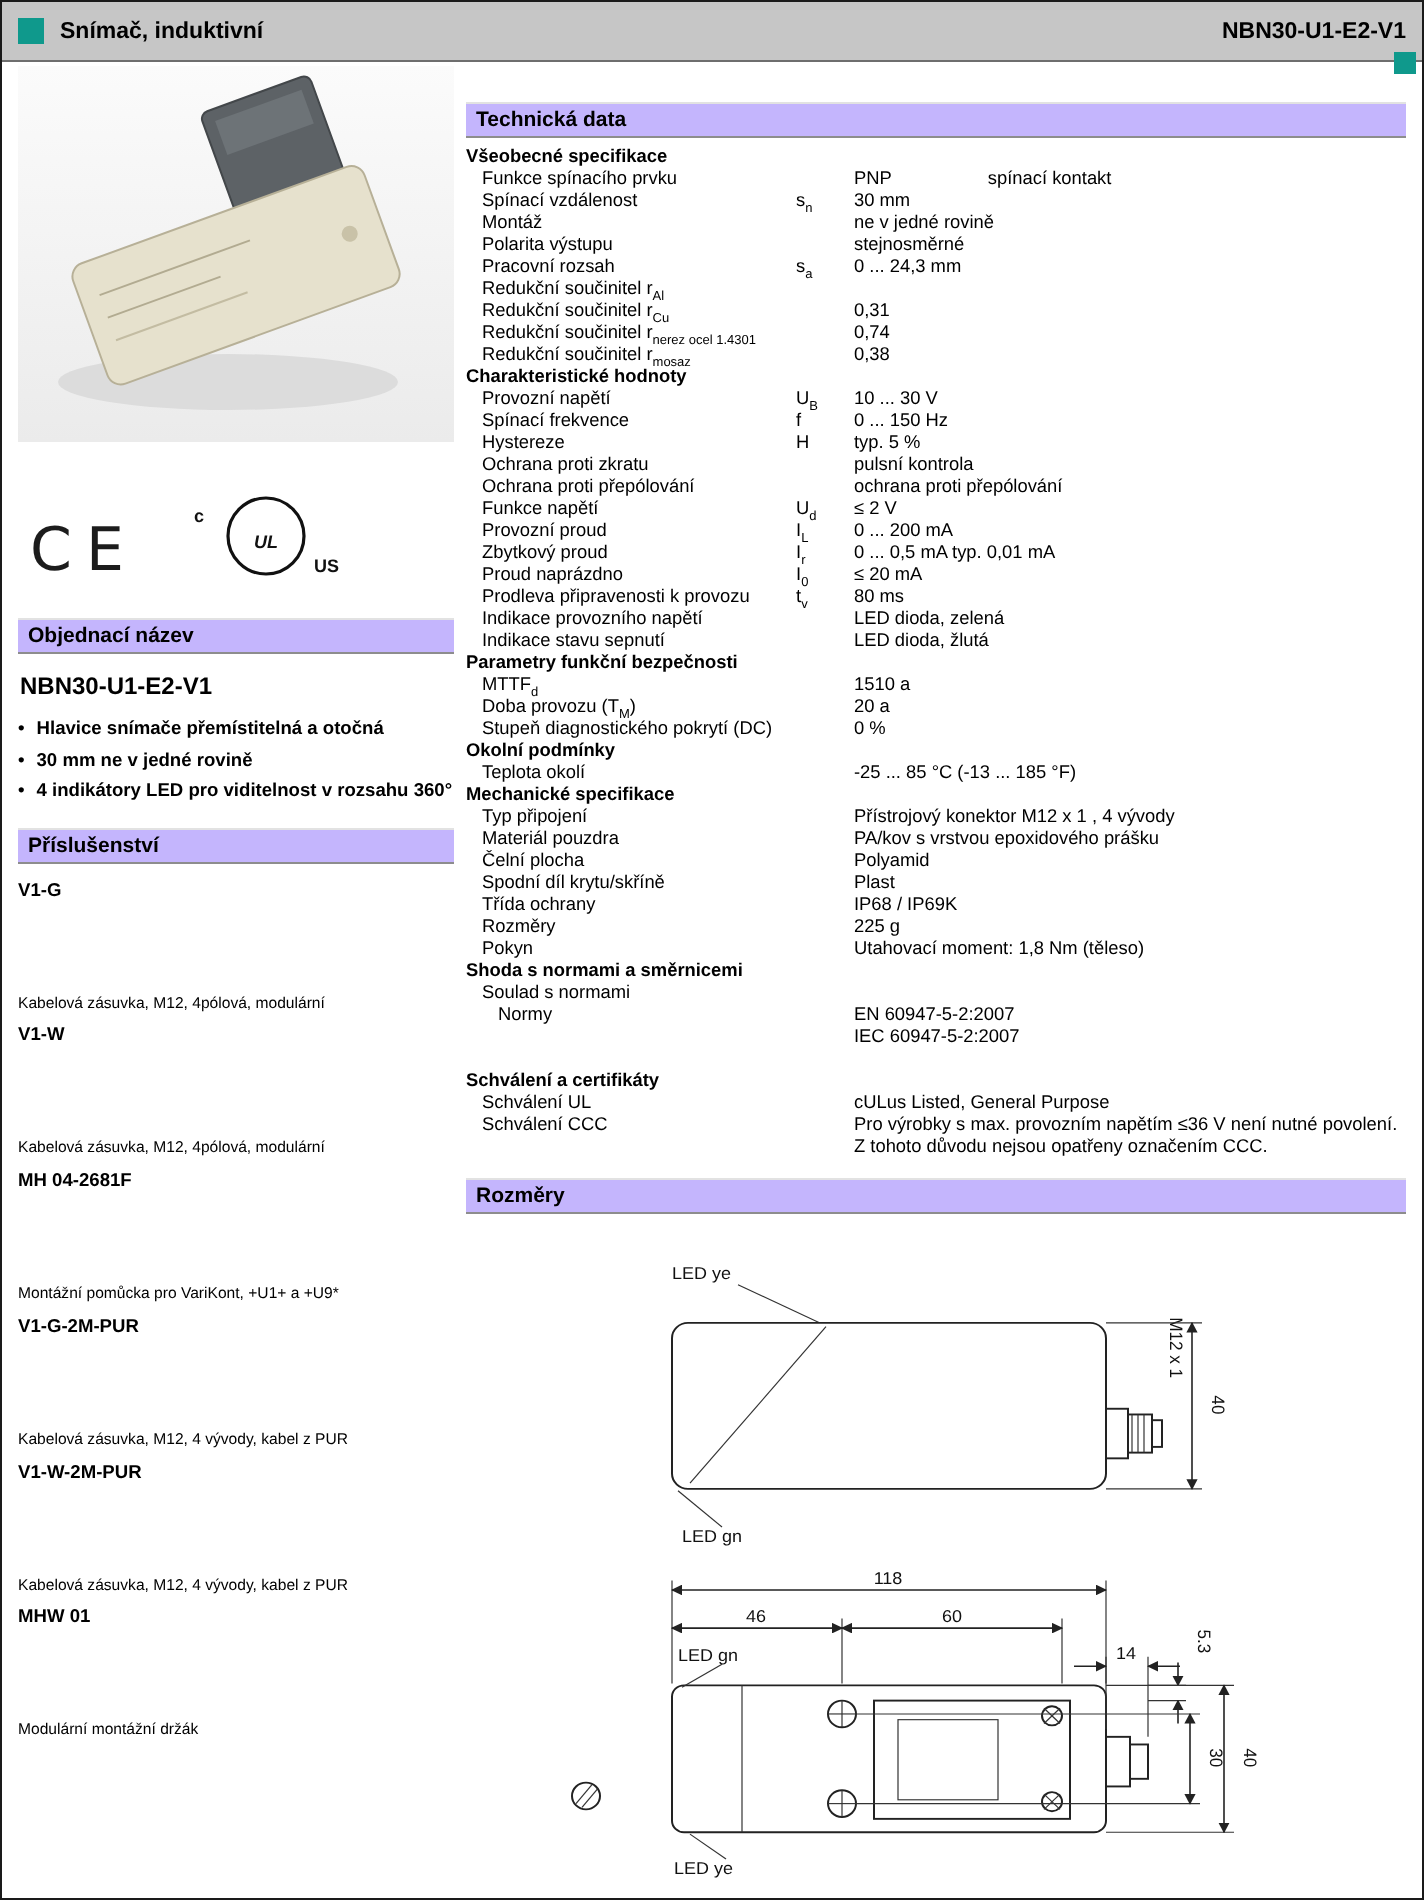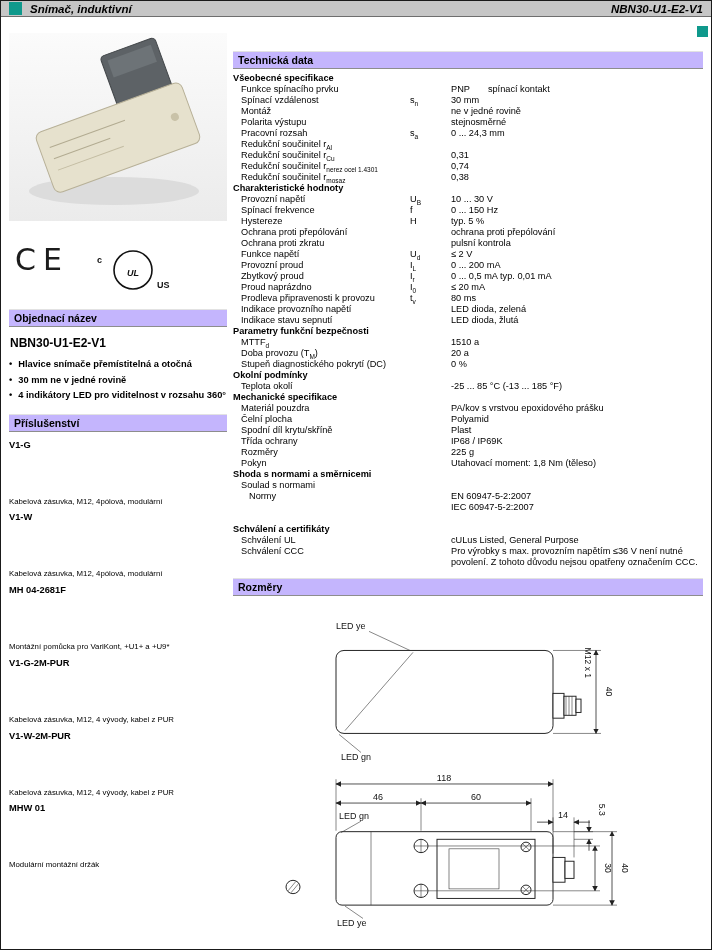--- a/index.html
+++ b/index.html
@@ -1,51 +1,51 @@
 <!DOCTYPE html>
 <html style="--accent: #0f998c;"><head>
 <meta charset="utf-8">
 <style>
   html,body{margin:0;padding:0;background:#fff;}
   .page{position:relative;width:710px;height:948px;border:1px solid #1a1a1a;background:#fff;
         font-family:"Liberation Sans",sans-serif;color:#000;overflow:hidden;}
   
-  .topbar{position:absolute;top:0;left:0;right:0;height:16px;background:#c6c6c6;
+  .topbar{position:absolute;top:0;left:0;right:0;height:30px;background:#c6c6c6;
           border-bottom:1px solid #6e6e6e;display:flex;align-items:center;gap:8px;
-          padding:0 8px;box-sizing:border-box;font-style:italic;}
+          padding:0 8px;box-sizing:border-box;}
   .sq{width:13px;height:13px;background:var(--accent,#0f998c);flex:none;}
   .topbar .t{font-weight:bold;font-size:11.5px;}
   .topbar .spacer{flex:1;}
   .corner{position:absolute;top:25px;right:3px;width:11px;height:11px;background:var(--accent,#0f998c);}
   
   .section-bar{background:#c4b5fd;border-top:1px solid #e2e2e2;border-bottom:1px solid #8d8d8d;
                font-size:10.5px;font-weight:bold;padding:2px 5px;}
   
   .left{position:absolute;top:32px;left:8px;width:218px;}
   .photo{height:188px;background:linear-gradient(#fbfbfb,#ebebeb);}
-  .certs{display:flex;gap:26px;margin:24px 0 18px 6px;height:46px;}
+  .certs{display:flex;align-items:flex-end;gap:26px;margin:24px 0 18px 6px;height:46px;}
   .ce{font-family:"DejaVu Sans",sans-serif;font-size:30px;letter-spacing:7px;color:#1c1c1c;line-height:1;}
   .order-code{font-size:12px;font-weight:bold;margin:9px 0 8px 1px;}
   .features{list-style:none;margin:0 0 12px 0;padding:0;font-size:9.3px;font-weight:bold;line-height:1.35;}
   .features li{display:flex;gap:6px;margin-bottom:3px;}
   .features .bdot{flex:none;}
   .acc{margin-top:8px;}
   .acc-item{margin-bottom:6px;}
   .acc-code{font-size:9.3px;font-weight:bold;}
   .acc-desc{font-size:7.8px;line-height:1.25;margin-top:47px;}
   
   .right{position:absolute;top:32px;left:232px;width:470px;}
   .tech-bar{margin-top:18px;margin-bottom:4px;}
   .tgroup{font-weight:bold;font-size:9.2px;line-height:11px;white-space:nowrap;}
-  .trow{display:flex;font-size:9.2px;line-height:11px;gap:12px;}
+  .trow{display:flex;font-size:9.2px;line-height:11px;}
   .tlabel{width:165px;padding-left:8px;box-sizing:border-box;flex:none;white-space:nowrap;}
   .tlabel.indent{padding-left:16px;}
   .tsym{width:29px;flex:none;white-space:nowrap;}
   .tval{flex:1;white-space:pre-line;}
-  .textra{margin-left:18px;}
+  .textra{margin-left:48px;}
   .tgap{height:11px;}
   sub{font-size:6.5px;line-height:0;}
   .dims-bar{margin-top:10px;margin-bottom:2px;}
   
   svg text{font-family:"Liberation Sans",sans-serif;font-size:9px;fill:#111;}
   .dline{stroke:#222;stroke-width:1;fill:none;}
   .fillw{fill:#fff;}
   .thin{stroke:#333;stroke-width:0.6;fill:none;}
   .dim{stroke:#222;stroke-width:0.8;fill:none;}
 </style>
@@ -193,28 +193,28 @@
           <div class="tlabel">Spínací frekvence</div>
           <div class="tsym">f</div>
           <div class="tval">0 ... 150 Hz</div>
         </div>
         <div class="trow">
           <div class="tlabel">Hystereze</div>
           <div class="tsym">H</div>
           <div class="tval">typ. 5  %</div>
         </div>
         <div class="trow">
+          <div class="tlabel">Ochrana proti zkratu</div>
+          <div class="tsym"></div>
+          <div class="tval">pulsní kontrola</div>
+        </div>
+        <div class="trow">
           <div class="tlabel">Ochrana proti přepólování</div>
           <div class="tsym"></div>
           <div class="tval">ochrana proti přepólování</div>
-        </div>
-        <div class="trow">
-          <div class="tlabel">Ochrana proti zkratu</div>
-          <div class="tsym"></div>
-          <div class="tval">pulsní kontrola</div>
         </div>
         <div class="trow">
           <div class="tlabel">Funkce napětí</div>
           <div class="tsym">U<sub>d</sub></div>
           <div class="tval">≤ 2 V</div>
         </div>
         <div class="trow">
           <div class="tlabel">Provozní proud</div>
           <div class="tsym">I<sub>L</sub></div>
           <div class="tval">0 ... 200 mA</div>
@@ -260,20 +260,25 @@
           <div class="tsym"></div>
           <div class="tval">0 %</div>
         </div>
         <div class="tgroup">Okolní podmínky</div>
         <div class="trow">
           <div class="tlabel">Teplota okolí</div>
           <div class="tsym"></div>
           <div class="tval">-25 ... 85 °C (-13 ... 185 °F)</div>
         </div>
         <div class="tgroup">Mechanické specifikace</div>
+        <div class="trow">
+          <div class="tlabel">Typ připojení</div>
+          <div class="tsym"></div>
+          <div class="tval">Přístrojový konektor M12 x 1 , 4 vývody</div>
+        </div>
         <div class="trow">
           <div class="tlabel">Materiál pouzdra</div>
           <div class="tsym"></div>
           <div class="tval">PA/kov s vrstvou epoxidového prášku</div>
         </div>
         <div class="trow">
           <div class="tlabel">Čelní plocha</div>
           <div class="tsym"></div>
           <div class="tval">Polyamid</div>
         </div>

